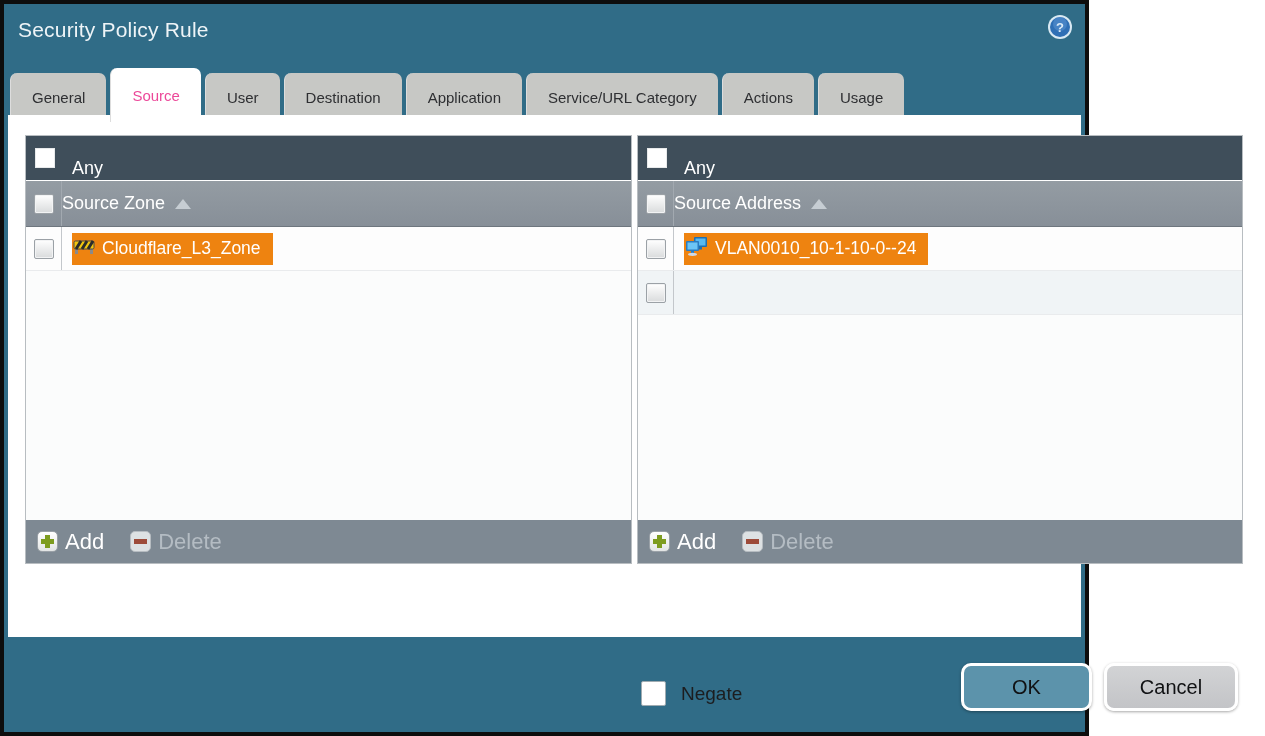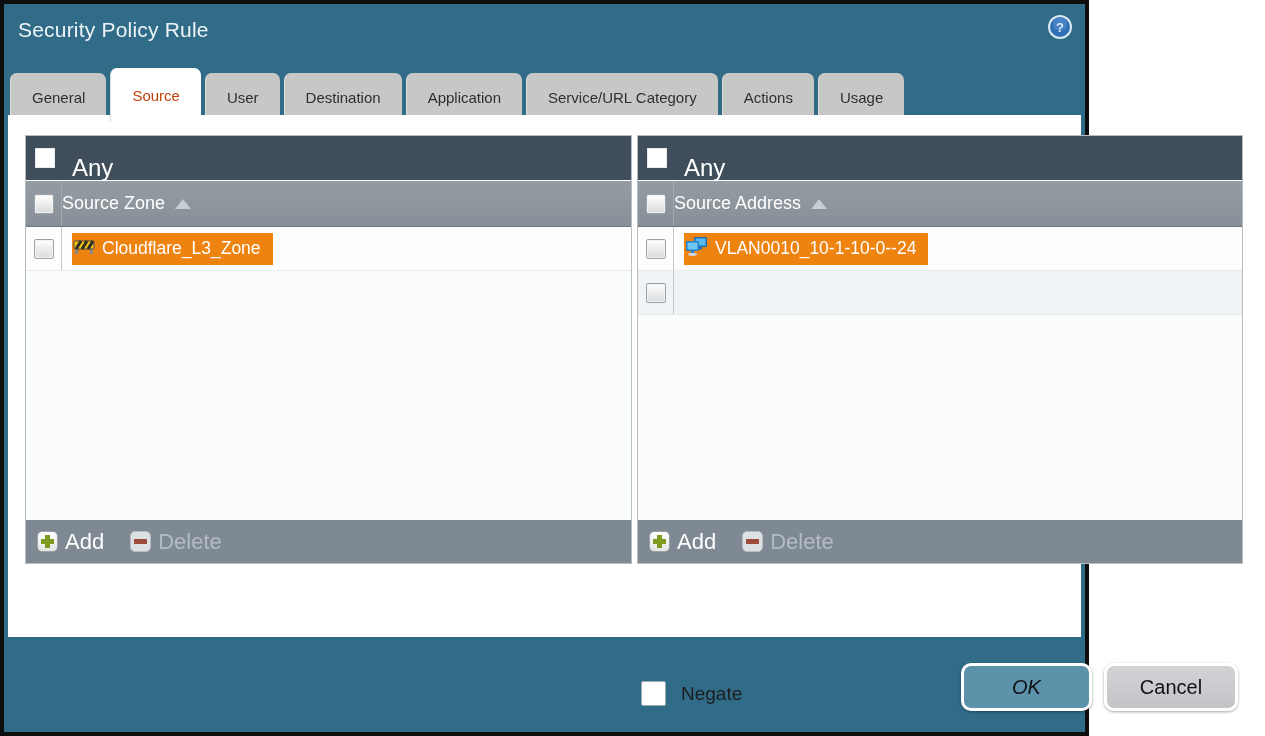--- a/index.html
+++ b/index.html
@@ -30,21 +30,21 @@
     display: flex; align-items: flex-end; gap: 4px; padding-left: 2px;
   }
   .tab {
     height: 49px; background: #c7c8c5;
     border-radius: 7px 7px 0 0;
     padding: 0 21px; display: flex; align-items: center;
     font-size: 15px; color: #2e2f32; cursor: pointer;
     border-left: 1px solid #dddddd;
   }
   .tab.active {
-    height: 54px; background: #ffffff; color: #c2410c; z-index: 3; margin-top: 40px;
+    height: 54px; background: #ffffff; color: #ec4899; z-index: 3; margin-top: 40px;
   }
 
   
   .content {
     position: absolute; left: 4px; right: 4px; top: 111px; height: 522px;
     background: #ffffff; z-index: 1;
   }
 
   .panel {
     position: absolute; top: 20px; height: 429px;
@@ -52,21 +52,21 @@
     border: 1px solid #b8bdc1; background: #fbfcfc;
   }
   .panel.left  { left: 17px;  width: 607px; }
   .panel.right { left: 629px; width: 606px; }
 
   .any-bar {
     height: 45px; background: #3f4e5a; color: #ffffff;
     display: flex; align-items: center; flex: none;
     border-bottom: 1px solid #ffffff;
   }
-  .any-label { font-size: 24px; margin-left: 17px; margin-top: 20px; }
+  .any-label { font-size: 18px; margin-left: 17px; margin-top: 20px; }
 
   .col-header {
     height: 46px; flex: none; color: #ffffff; font-size: 18px;
     background: linear-gradient(#949ca3, #878f98);
     display: flex; align-items: center;
     border-bottom: 1px solid #6e767e;
   }
   .cb-col {
     width: 36px; flex: none; display: flex; justify-content: center;
     align-items: center; align-self: stretch;
@@ -141,21 +141,21 @@
 
   
   .btn {
     position: absolute; top: 659px; height: 48px;
     border: 3px solid #ffffff; border-radius: 10px;
     font-size: 20px; color: #101113;
     display: flex; align-items: center; justify-content: center;
     cursor: pointer; font-family: inherit;
     box-shadow: 0 1px 3px rgba(0,0,0,.35);
   }
-  .btn.ok     { left: 957px;  width: 131px; background: #5c93ab; font-style: italic; }
+  .btn.ok     { left: 957px;  width: 131px; background: #5c93ab; }
   .btn.cancel { left: 1100px; width: 134px; background: linear-gradient(#d2d3d5, #c3c4c7); }
 </style>
 </head>
 <body>
 
 <div class="dialog">
   <div class="inner">
 
     <div class="title">Security Policy Rule</div>
     <div class="help-btn">

